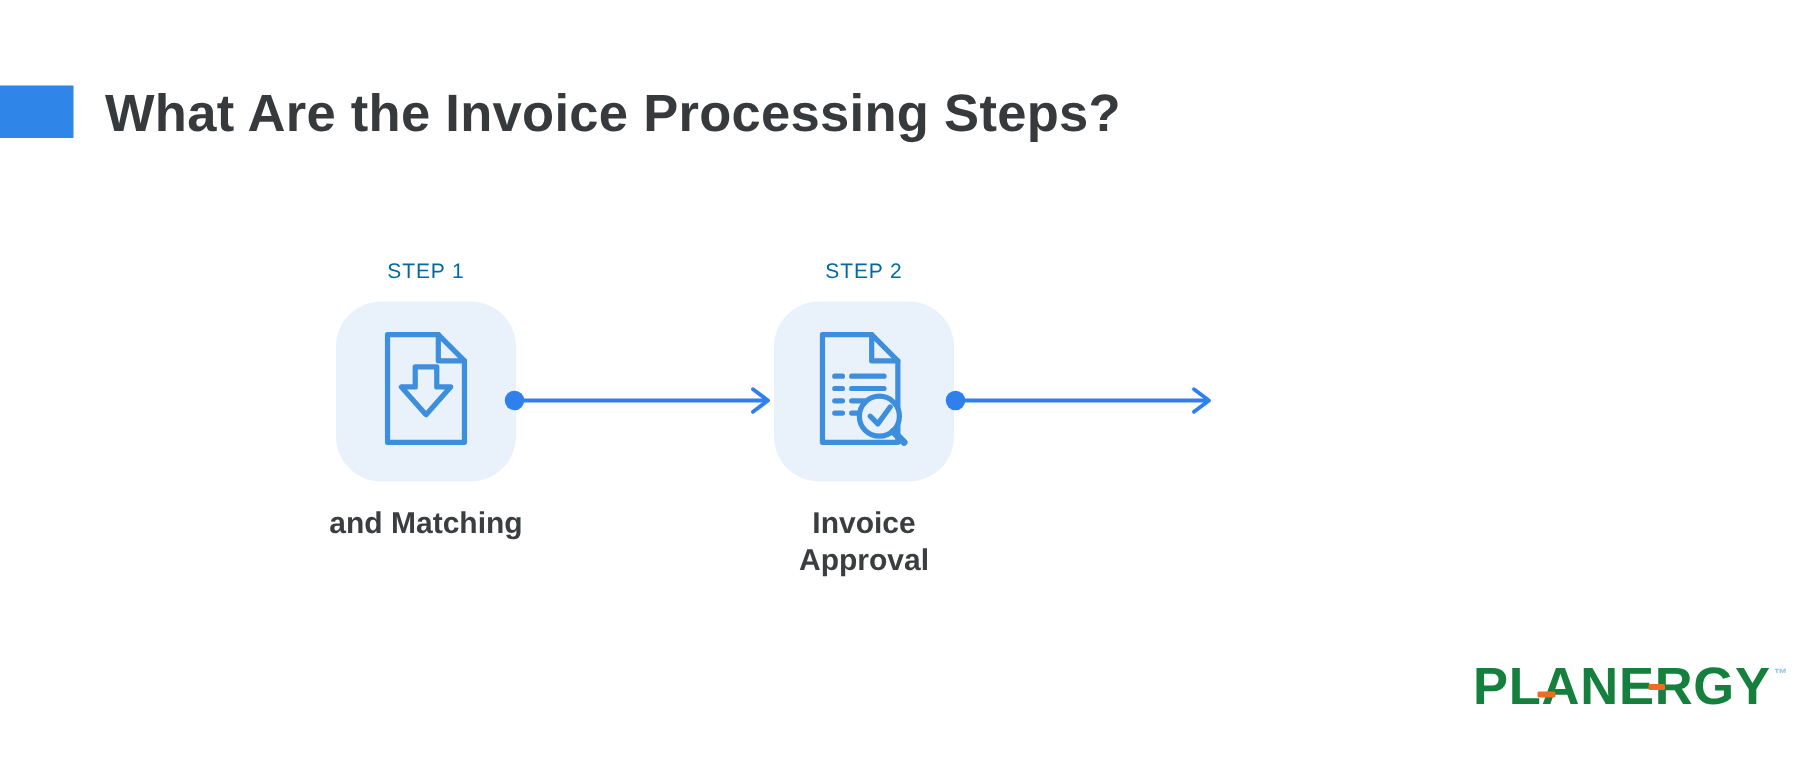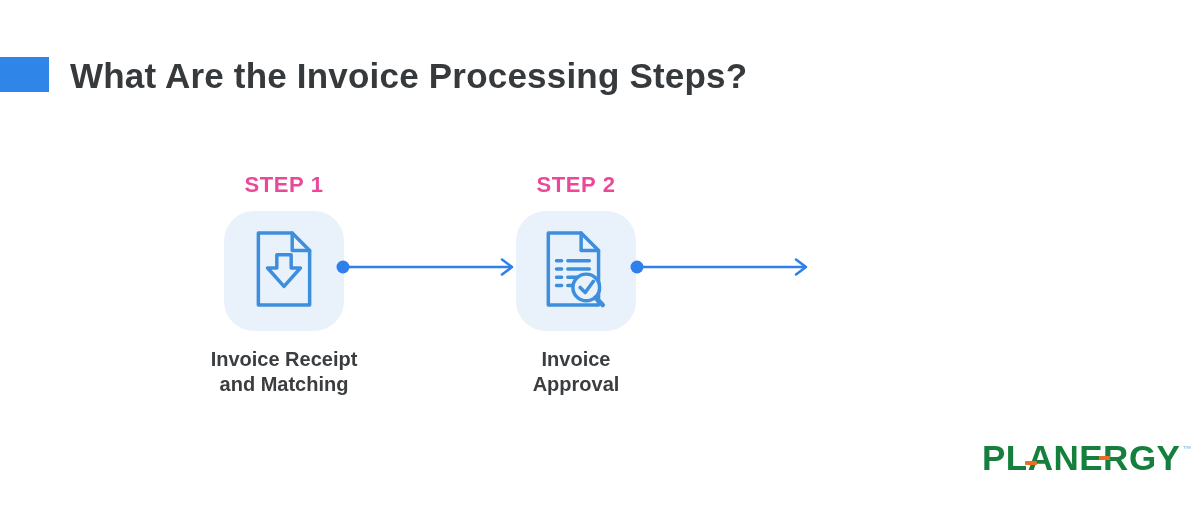--- a/index.html
+++ b/index.html
@@ -28,21 +28,21 @@
   .step {
     position: absolute; top: 172px;
     width: 280px;
     display: flex; flex-direction: column; align-items: center;
   }
   .step-1 { left: 144px; }
   .step-2 { left: 436px; }
   .step-3 { left: 731px; }
 
   .step-label {
-    font-size: 22px; font-weight: 700; color: #ec4899;
+    font-size: 14px; font-weight: 400; color: #0369a1;
     letter-spacing: 0.6px; margin-bottom: 13px;
   }
   .tile {
     width: 120px; height: 120px;
     background: #e9f2fb;
     border-radius: 30px;
     display: flex; align-items: center; justify-content: center;
   }
   .caption {
     margin-top: 16px;
@@ -93,21 +93,20 @@
     <div class="tile">
       <span>
         <svg width="66" height="80" viewBox="0 0 64 78">
           <path class="stroke-line" d="M7 4 H40 L57 21 V74 H7 Z"></path>
           <path class="stroke-line" d="M40 4 V21 H57"></path>
           <path class="stroke-line" d="M25 25 H39 V38 H48 L32 56 L16 38 H25 Z"></path>
         </svg>
       </span>
     </div>
     <div class="caption">
-      <span>Invoice Receipt</span>
       <span>and Matching</span>
     </div>
   </div>
 
   <svg class="connector connector-1" viewBox="0 0 182 20">
     <circle cx="8" cy="10" r="6.5" fill="#2f80ed"></circle>
     <line x1="8" y1="10" x2="177" y2="10" stroke="#2f80ed" stroke-width="2.6"></line>
     <polyline points="167,2.5 177,10 167,17.5" fill="none" stroke="#2f80ed" stroke-width="2.6" stroke-linecap="round" stroke-linejoin="round"></polyline>
   </svg>
 

